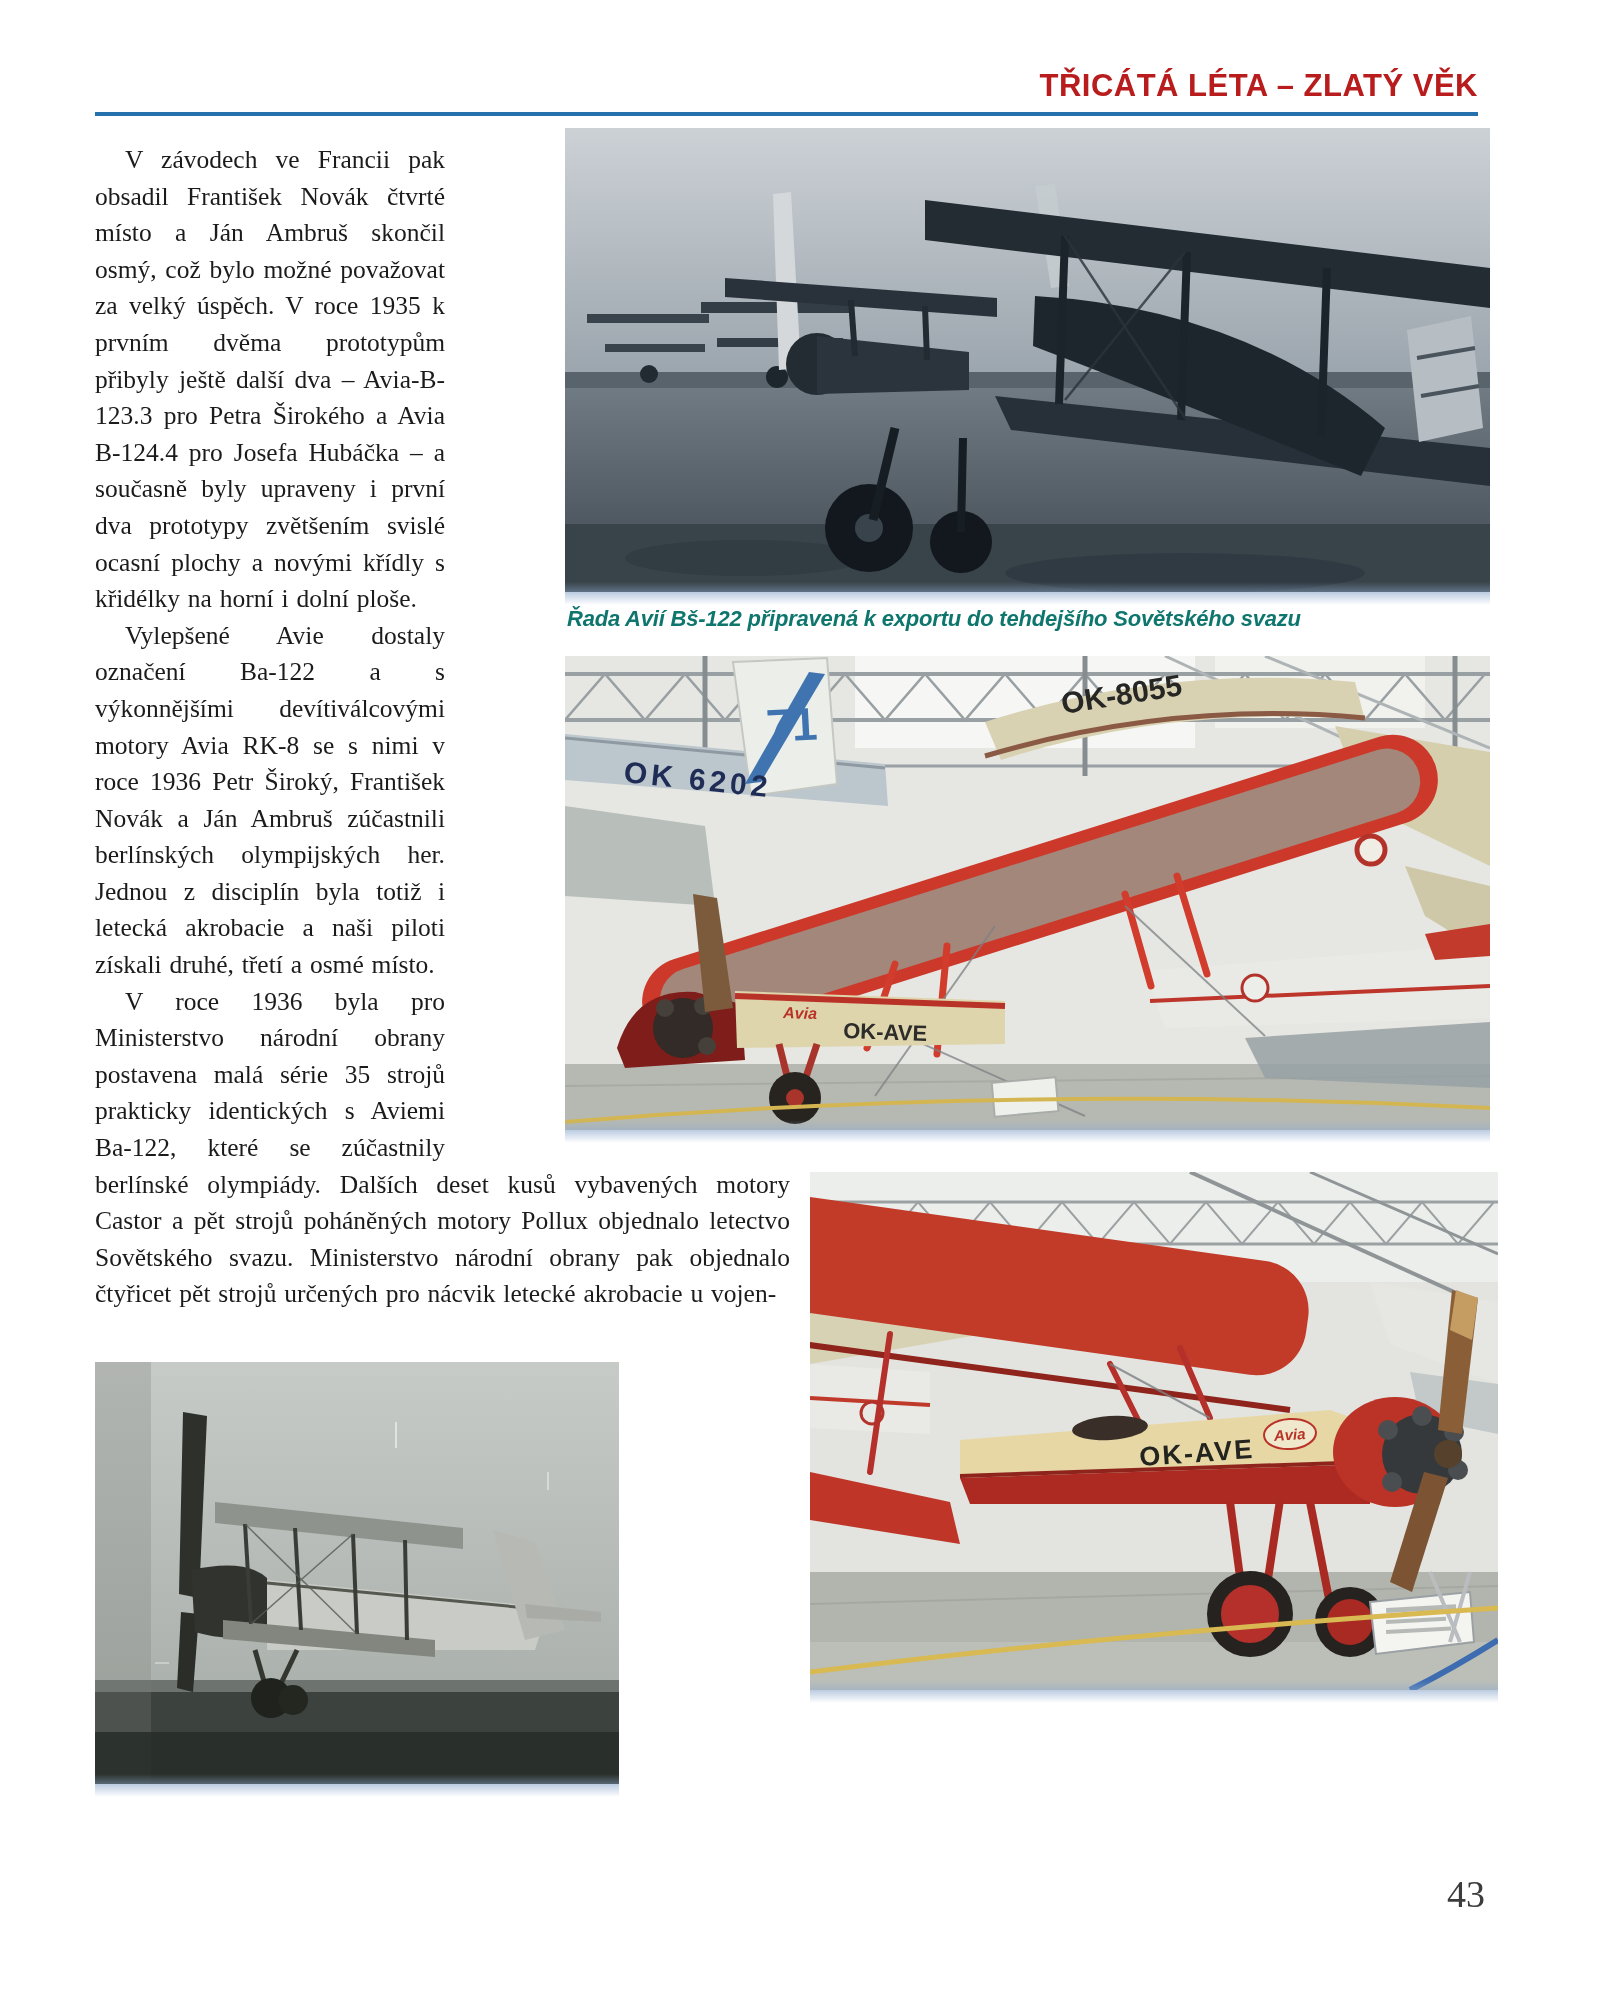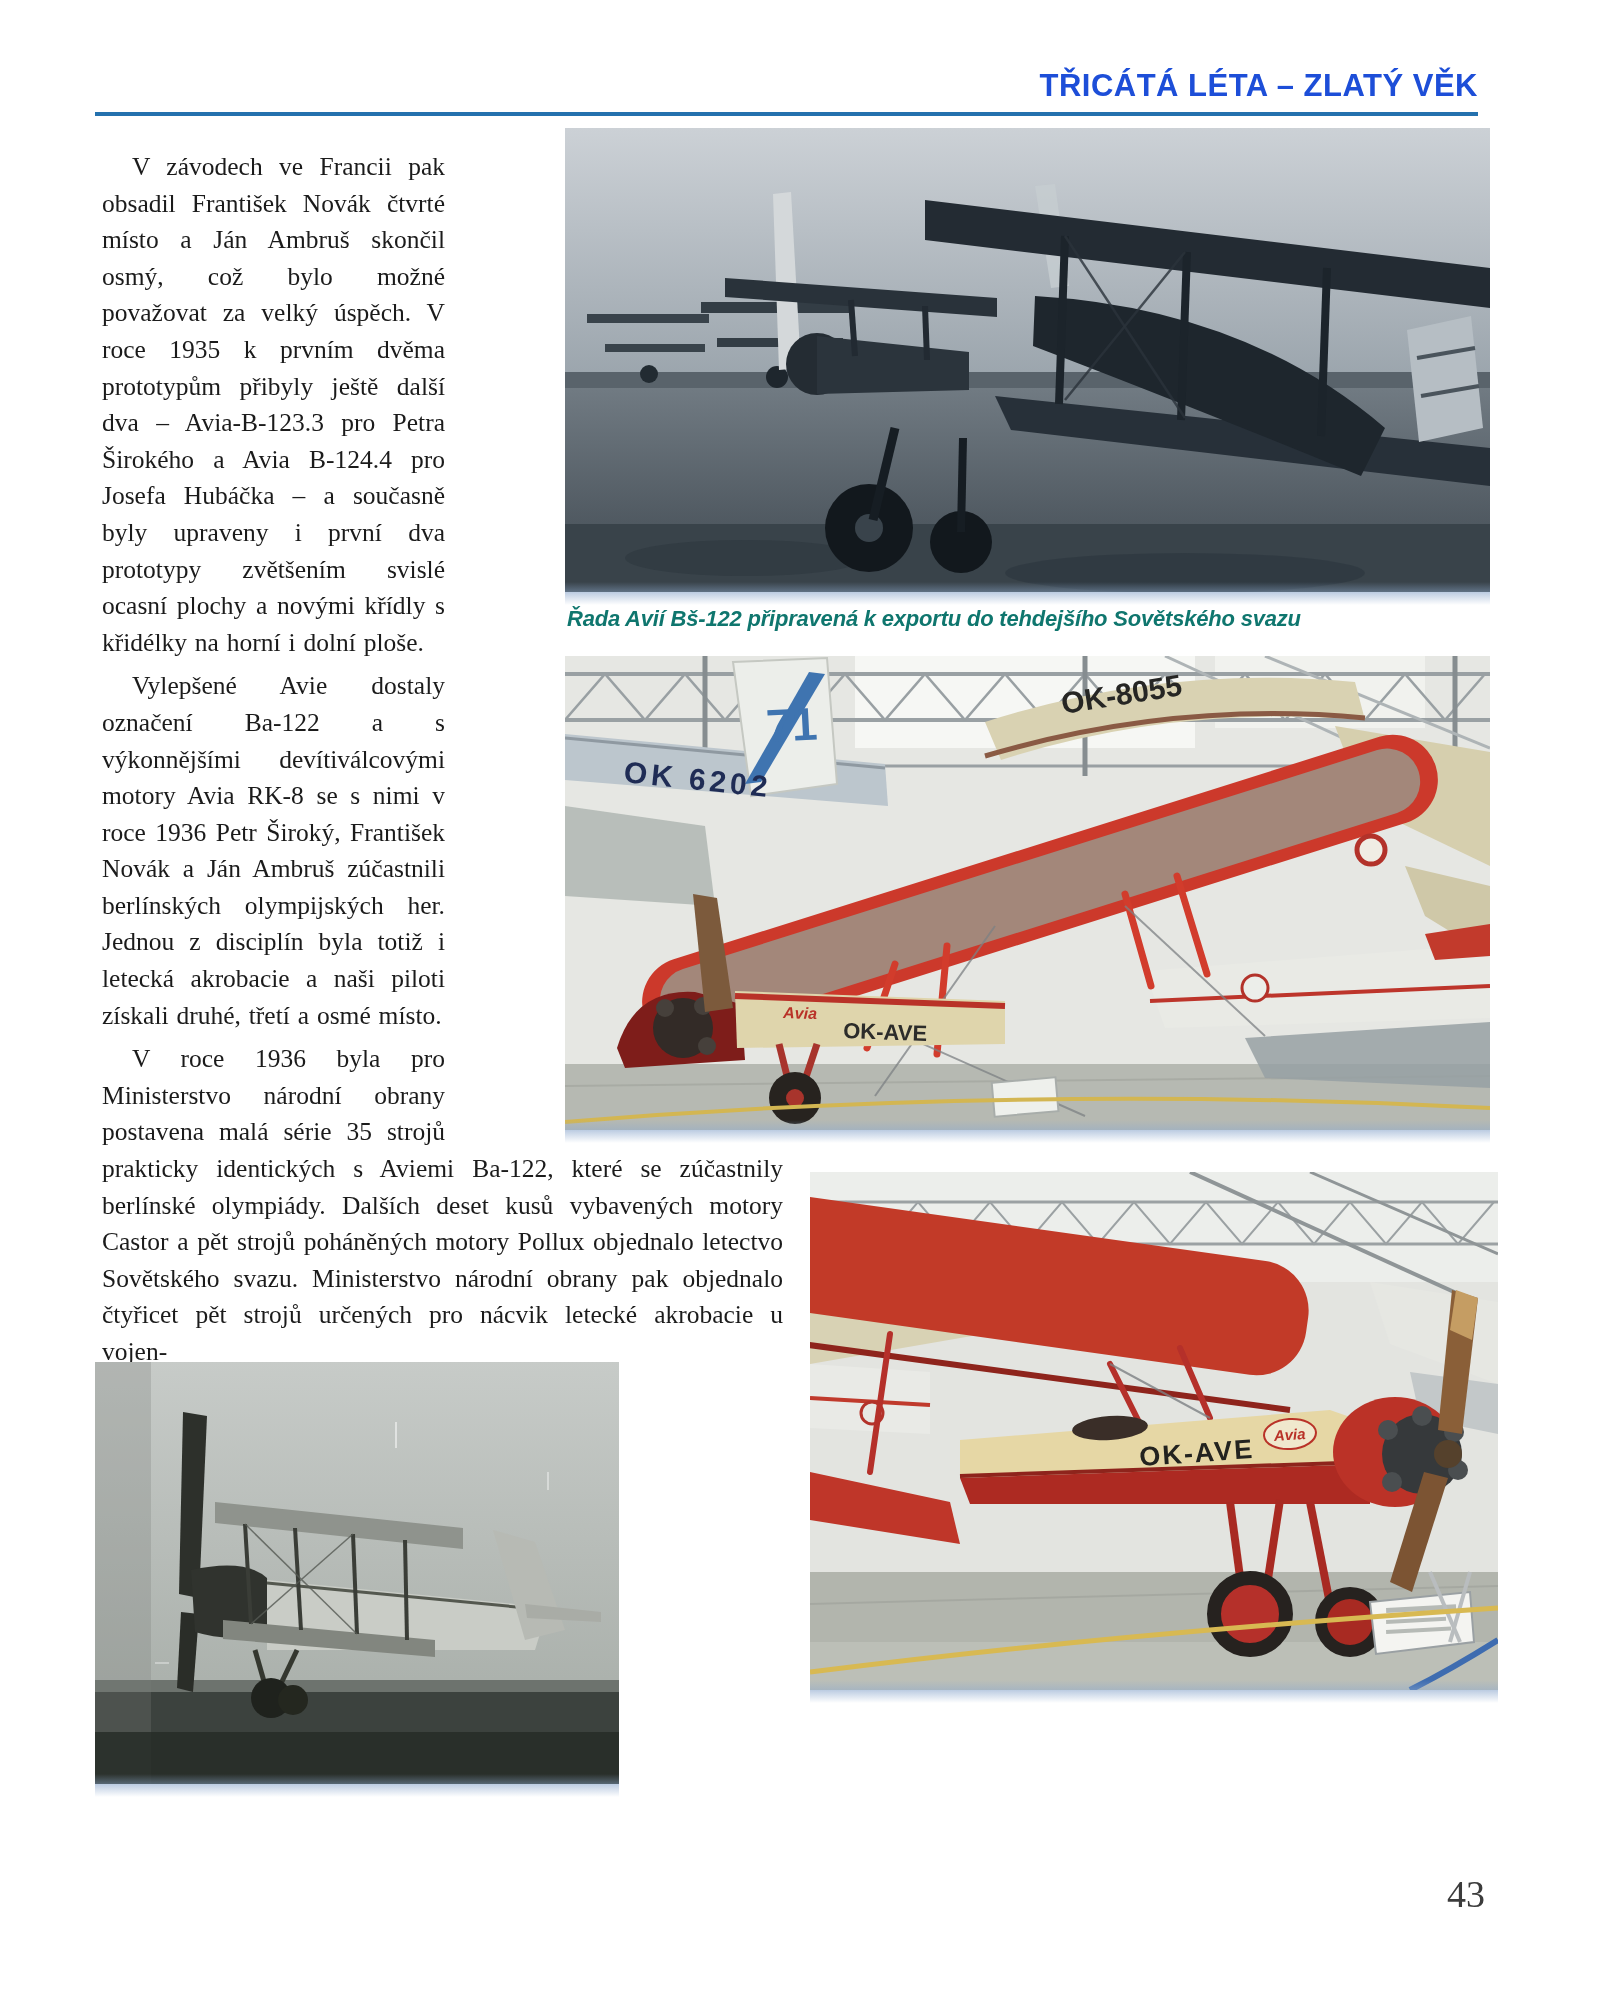--- a/index.html
+++ b/index.html
@@ -1,27 +1,27 @@
 <!DOCTYPE html>
 <html><head>
 <meta charset="utf-8">
 <style>
   html,body{margin:0;padding:0;background:#ffffff;}
   .page{position:relative;width:1597px;height:2000px;background:#ffffff;overflow:hidden;
         font-family:"Liberation Serif",serif;color:#1b1b1b;}
 
   .header-title{position:absolute;top:68px;left:95px;width:1383px;text-align:right;
         font-family:"Liberation Sans",sans-serif;font-weight:700;font-size:31px;
-        letter-spacing:.5px;color:#1d4ed8;}
+        letter-spacing:.5px;color:#b91c1c;}
   .header-rule{position:absolute;top:112px;left:95px;width:1383px;height:4px;background:#2471ae;}
 
   .text-flow{position:absolute;top:142px;left:95px;width:695px;
         font-size:25.5px;line-height:36.6px;text-align:justify;word-spacing:1.5px;}
   .flow-spacer{float:right;width:345px;height:1008px;}
-  .text-flow p{margin:7px;text-indent:30px;}
+  .text-flow p{margin:0;text-indent:30px;}
 
   .photo{position:absolute;overflow:hidden;}
   .photo svg{display:block;width:100%;height:100%;}
   .photo::after{content:"";position:absolute;left:0;right:0;bottom:0;height:10px;
         background:linear-gradient(180deg,rgba(255,255,255,0) 0%,rgba(142,170,205,.45) 100%);}
   .photo-shadow{position:absolute;height:13px;
         background:linear-gradient(180deg,rgba(120,152,196,.5),rgba(120,152,196,0));}
 
   .photo-top{left:565px;top:128px;width:925px;height:464px;}
   .shadow-top{left:565px;top:592px;width:925px;}

